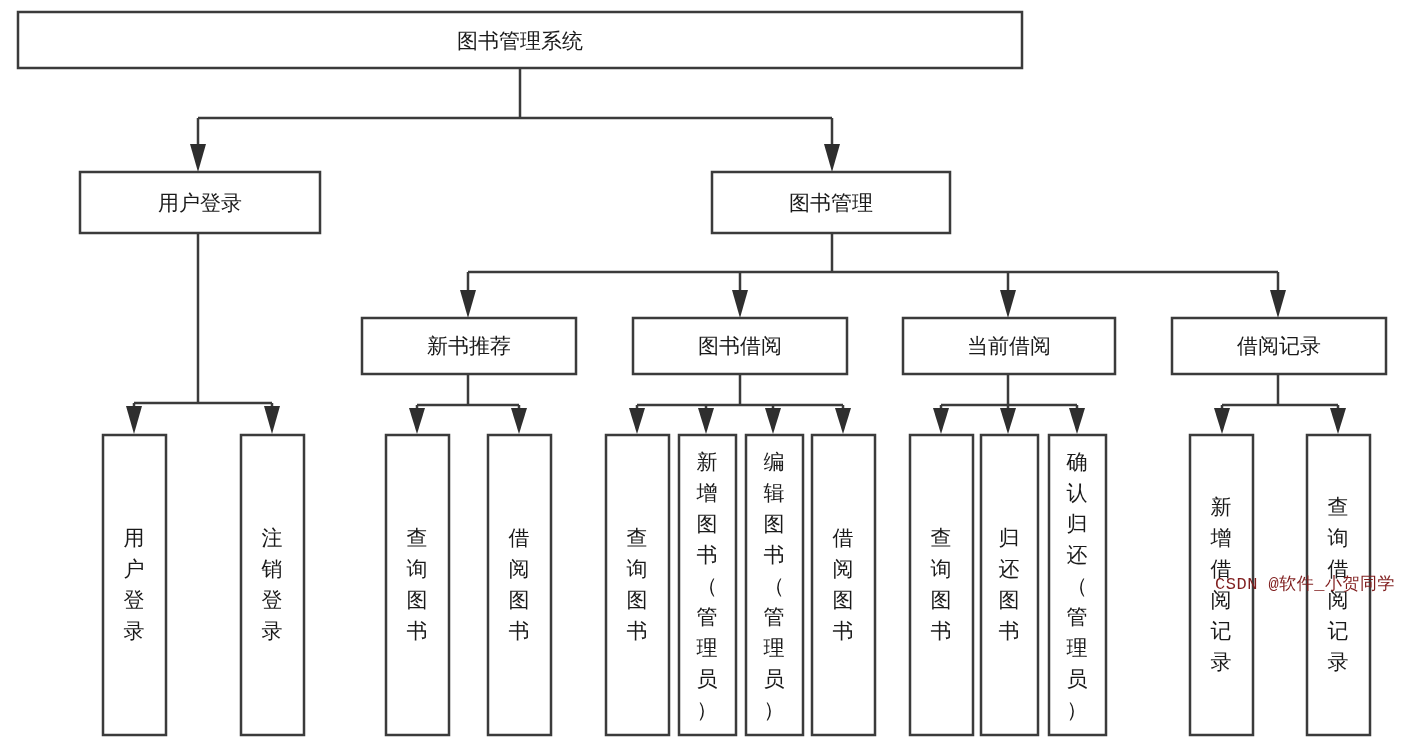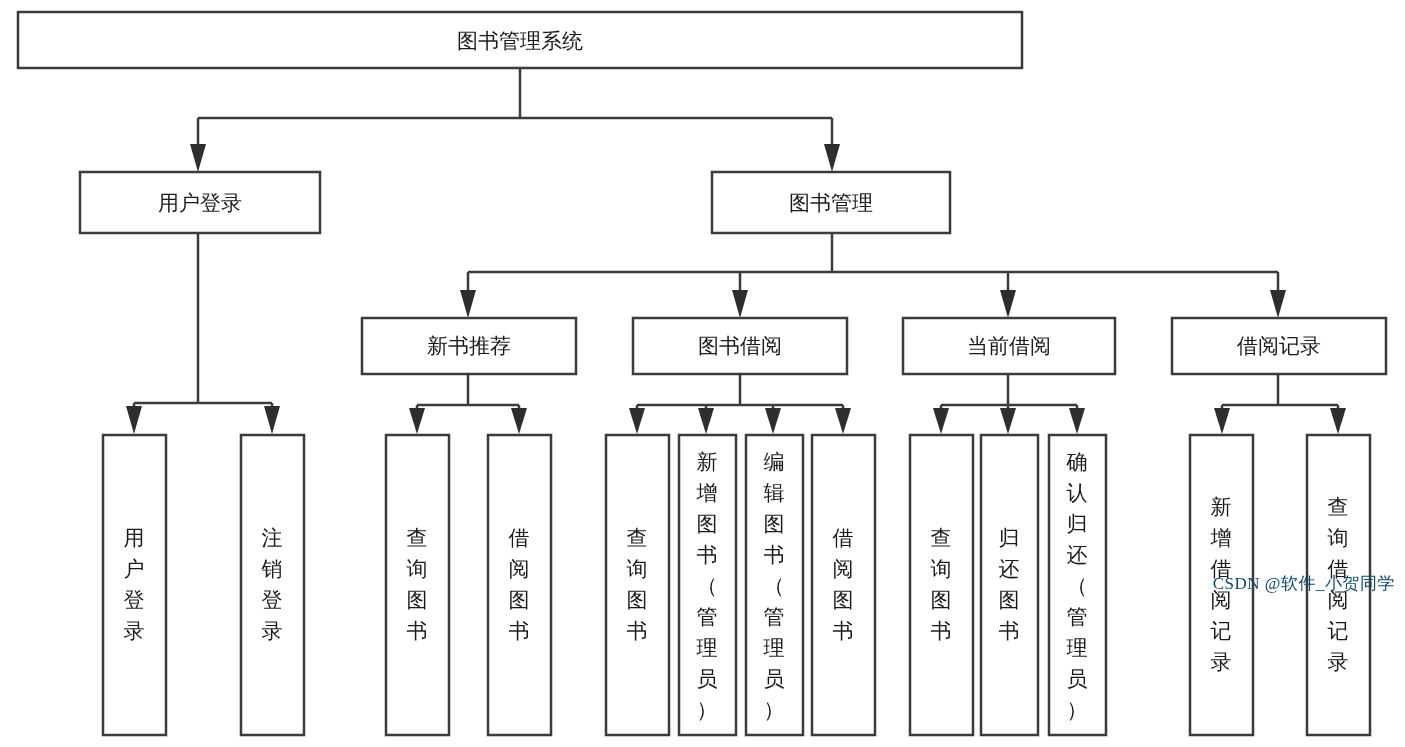--- a/index.html
+++ b/index.html
@@ -50,23 +50,23 @@
   .node-label-v {
     font-family: "DejaVu Sans", "Liberation Sans", sans-serif;
     font-size: 21px;
     fill: #1a1a1a;
     text-anchor: middle;
   }
   .watermark {
     position: absolute;
     right: 10px;
     bottom: 6px;
-    font-family: Liberation Serif, serif;
+    font-family: Liberation Mono, monospace;
     font-size: 17px;
-    color: #0c4a6e;
+    color: #7f1d1d;
     white-space: nowrap;
     letter-spacing: 0.5px;
   }
 </style>
 </head>
 <body>
 
 <div id="diagram-root">
 
   <svg class="canvas" viewBox="0 0 1405 747">

